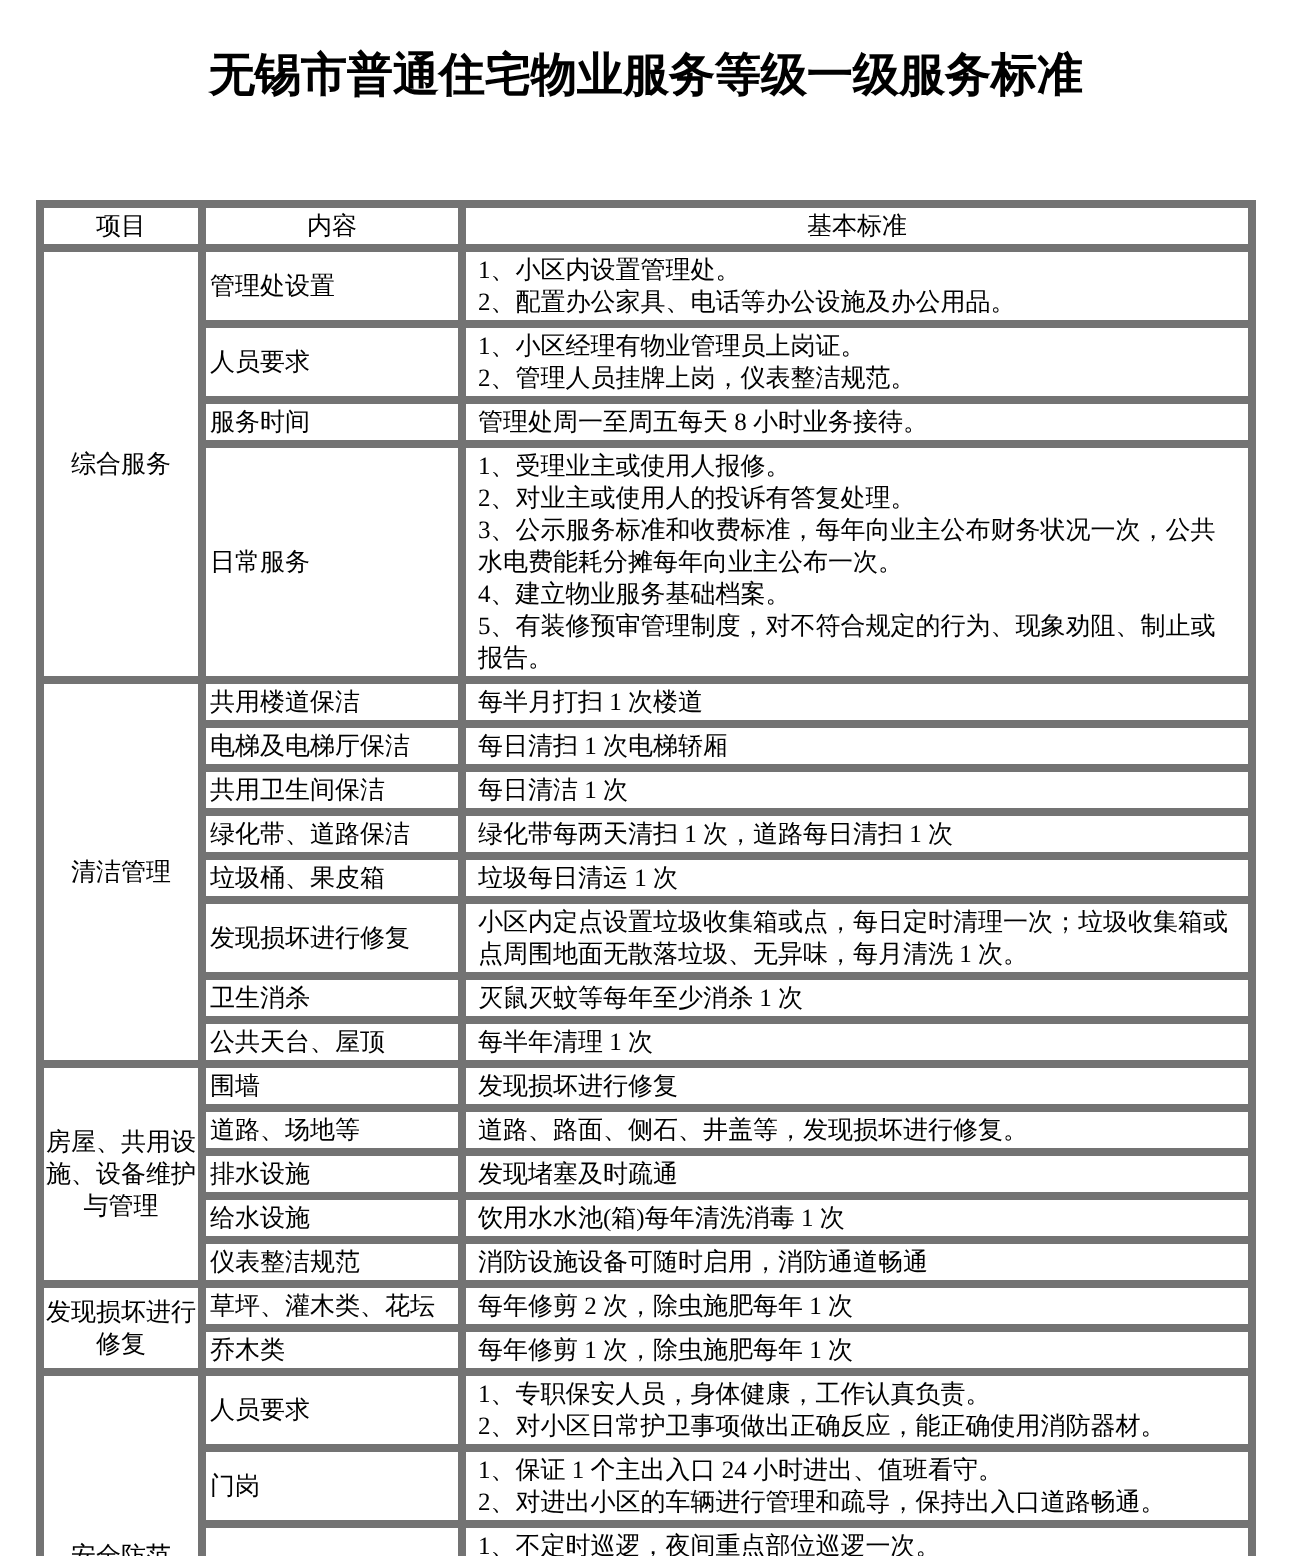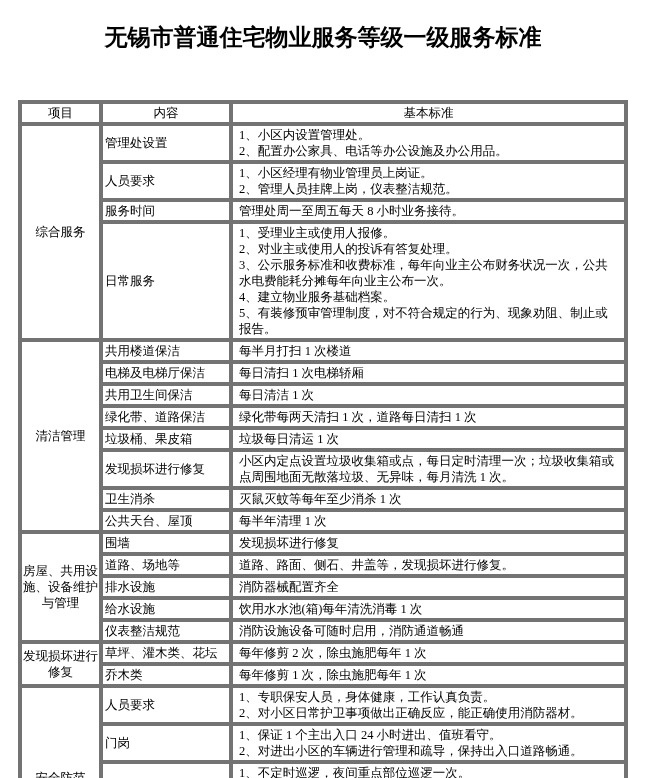--- a/index.html
+++ b/index.html
@@ -142,21 +142,21 @@
           <td class="project-cell" rowspan="5">房屋、共用设施、设备维护与管理</td>
           <td class="content-cell">围墙</td>
           <td class="standard-cell">发现损坏进行修复</td>
         </tr>
         <tr>
           <td class="content-cell">道路、场地等</td>
           <td class="standard-cell">道路、路面、侧石、井盖等，发现损坏进行修复。</td>
         </tr>
         <tr>
           <td class="content-cell">排水设施</td>
-          <td class="standard-cell">消防器械配置齐全</td>
+          <td class="standard-cell">发现堵塞及时疏通</td>
         </tr>
         <tr>
           <td class="content-cell">给水设施</td>
           <td class="standard-cell">饮用水水池(箱)每年清洗消毒 1 次</td>
         </tr>
         <tr>
           <td class="content-cell">仪表整洁规范</td>
           <td class="standard-cell">消防设施设备可随时启用，消防通道畅通</td>
         </tr>
         <tr>

